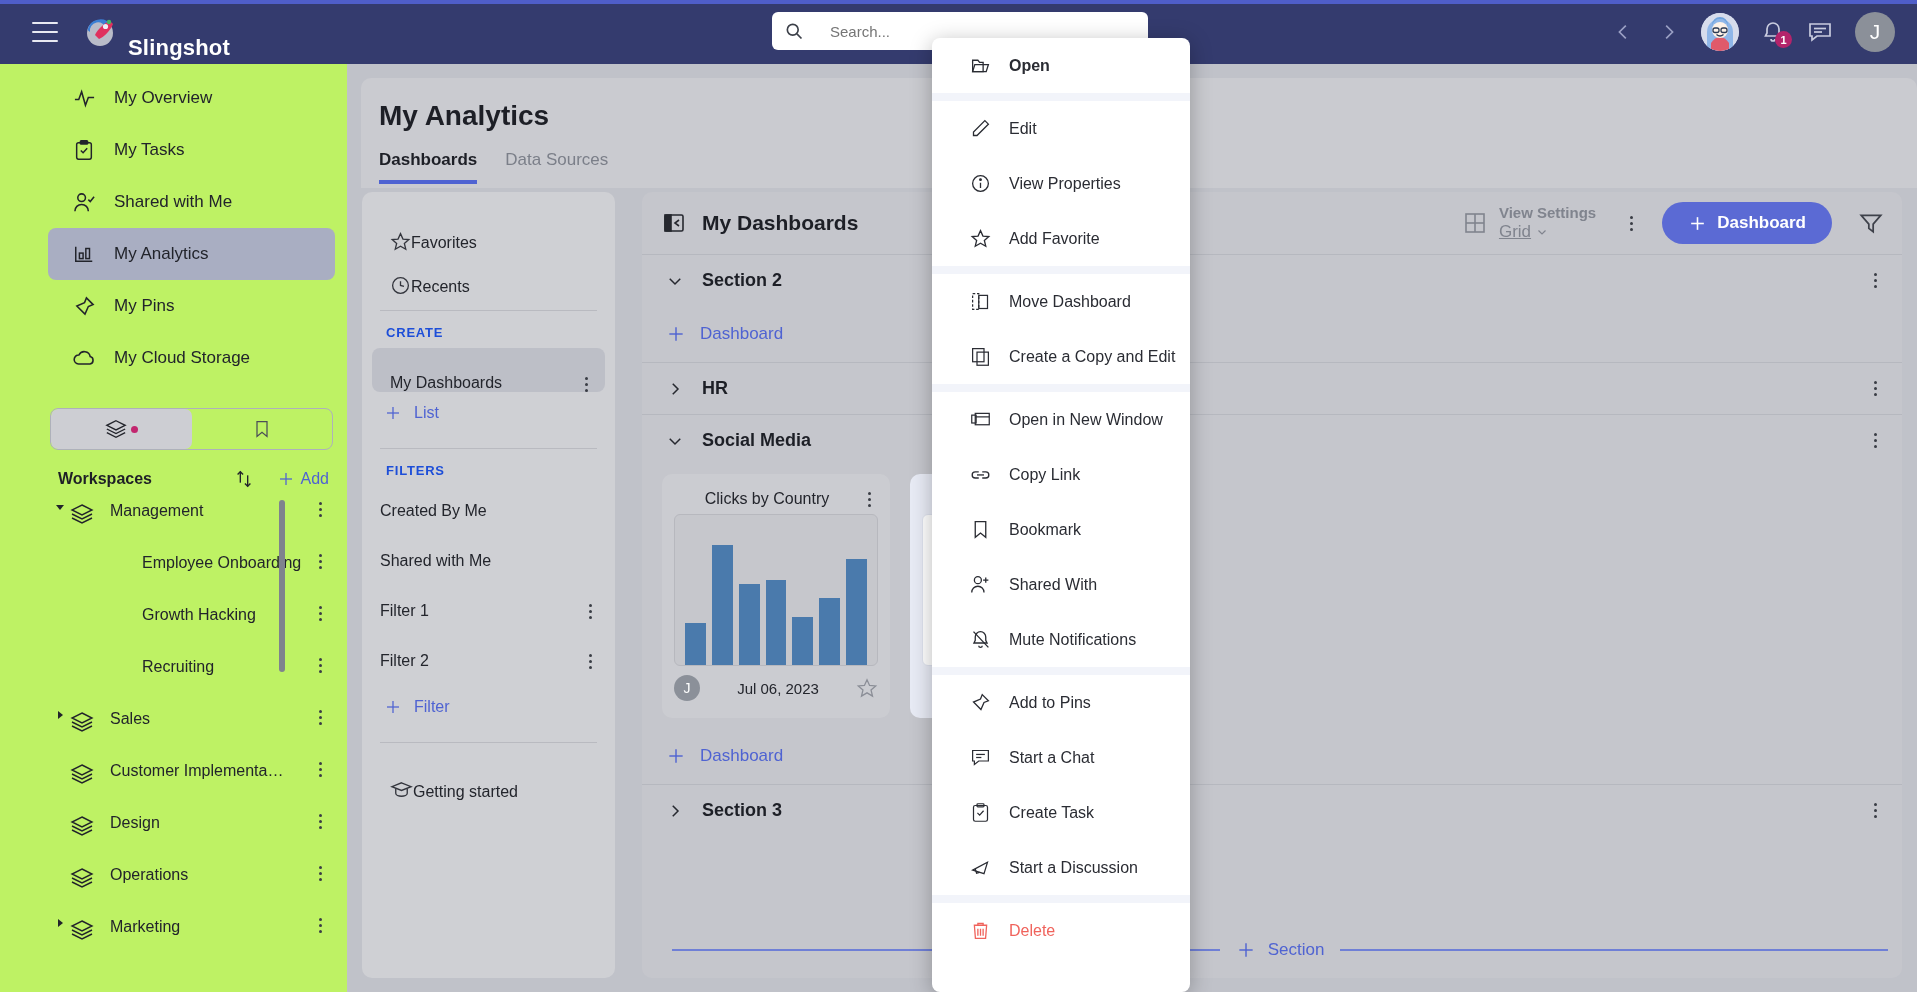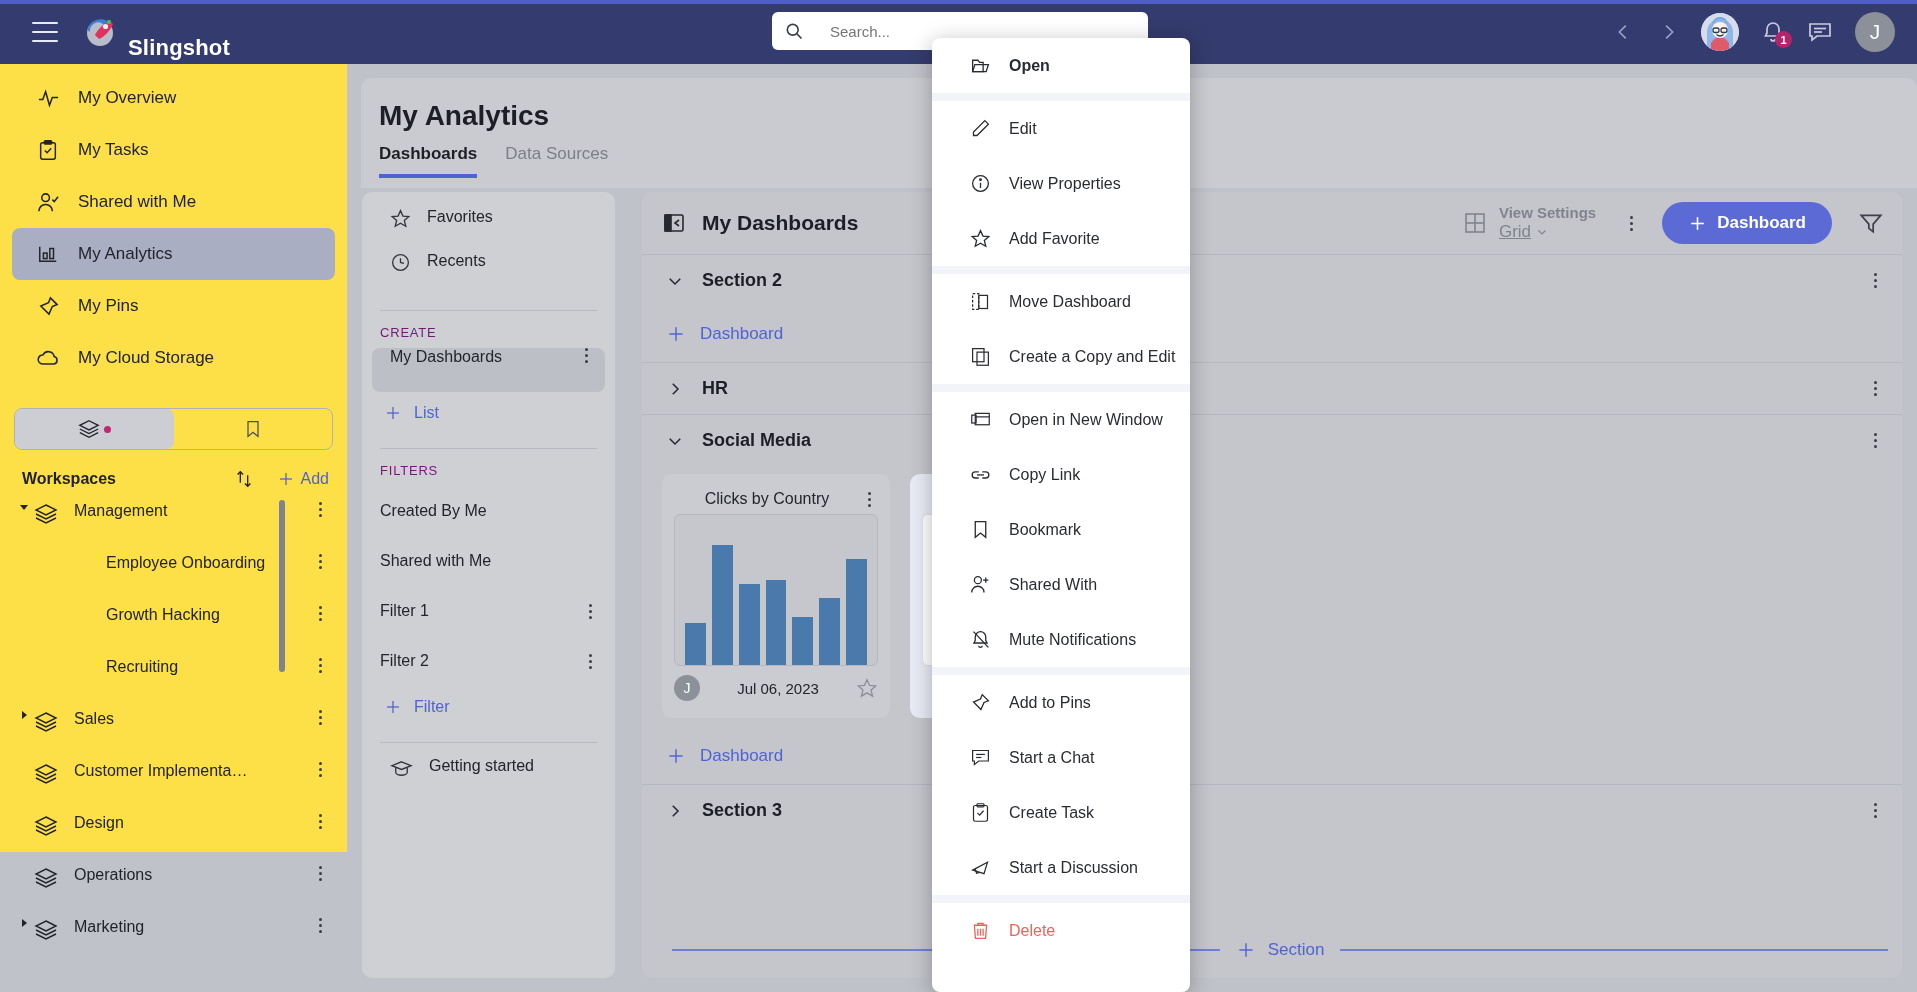--- a/index.html
+++ b/index.html
@@ -49,22 +49,23 @@
     display:flex; align-items:center; justify-content:center;
   }
   .user-avatar {
     width:40px; height:40px; border-radius:50%; background:#8b9099; color:#fff;
     display:flex; align-items:center; justify-content:center;
     font-size:21px; cursor:pointer;
   }
 
   
   .leftnav {
-    position:absolute; top:64px; left:0; width:347px; height:788px;
-    background:#fde047;
+    position:absolute; top:64px; left:0; width:347px; height:928px;
+    background:#bef264;
+    padding-left:36px;
   }
   .nav-item {
     display:flex; align-items:center; gap:18px; height:52px;
     margin:0 12px; padding-left:24px; border-radius:8px; cursor:pointer;
     color:#22242b; font-size:17px;
   }
   .nav-item.active { background:#a9aec2; }
   .nav-icon { width:24px; height:24px; display:flex; align-items:center; justify-content:center; }
 
   .tabswitch {
@@ -100,36 +101,36 @@
 
   
   .content {
     position:absolute; top:64px; left:347px; width:1570px; height:928px;
   }
   .pagecard {
     position:absolute; left:14px; top:14px; width:1556px; height:110px;
     background:#cacbd0; border-radius:10px 10px 0 0; padding:22px 0 0 18px;
   }
   .page-title { font-size:28px; font-weight:bold; color:#1d1f26; }
-  .tabs { display:flex; gap:28px; margin-top:12px; }
+  .tabs { display:flex; gap:28px; margin-top:18px; }
   .tab { font-size:17px; color:#7b7f89; padding-bottom:10px; cursor:pointer; }
   .tab.active { color:#1d1f26; font-weight:bold; border-bottom:4px solid #4f63d2;}
 
   
   .sidepanel {
     position:absolute; left:362px; top:192px; width:253px; height:786px;
     background:#cfd0d4; border-radius:10px; padding-top:16px;
   }
   .sp-item {
-    display:flex; align-items:flex-start; gap:16px; height:44px; margin:0 10px;
+    display:flex; align-items:flex-end; height:44px; margin:0 10px;
     border-radius:8px; padding-left:18px; font-size:16px; color:#23252c; cursor:pointer;
   }
   .sp-item.sel { background:#bdbfc7; }
   .sp-divider { height:1px; background:#b9bac0; margin:14px 18px; }
-  .sp-section { font-size:13px; font-weight:normal; color:#701a75; letter-spacing:.8px; padding:0 0 8px 18px;}
+  .sp-section { font-size:13px; font-weight:bold; color:#1d4ed8; letter-spacing:.8px; padding:0 0 8px 18px;margin-left:6px;}
   .sp-add { color:#4f63d2; font-size:16px; display:flex; align-items:center; gap:12px; padding-left:22px; height:42px; cursor:pointer;}
   .sp-filter { display:flex; align-items:center; height:50px; padding-left:18px; font-size:16px; color:#23252c; cursor:pointer;}
   .sp-filter .kebab{ margin-left:auto; margin-right:16px;}
 
   
   .dashpanel {
     position:absolute; left:642px; top:192px; width:1242px; height:786px;
     background:#c5c6cc; border-radius:10px;
   }
   .dp-header { display:flex; align-items:center; height:62px; padding:0 18px 0 20px;}

